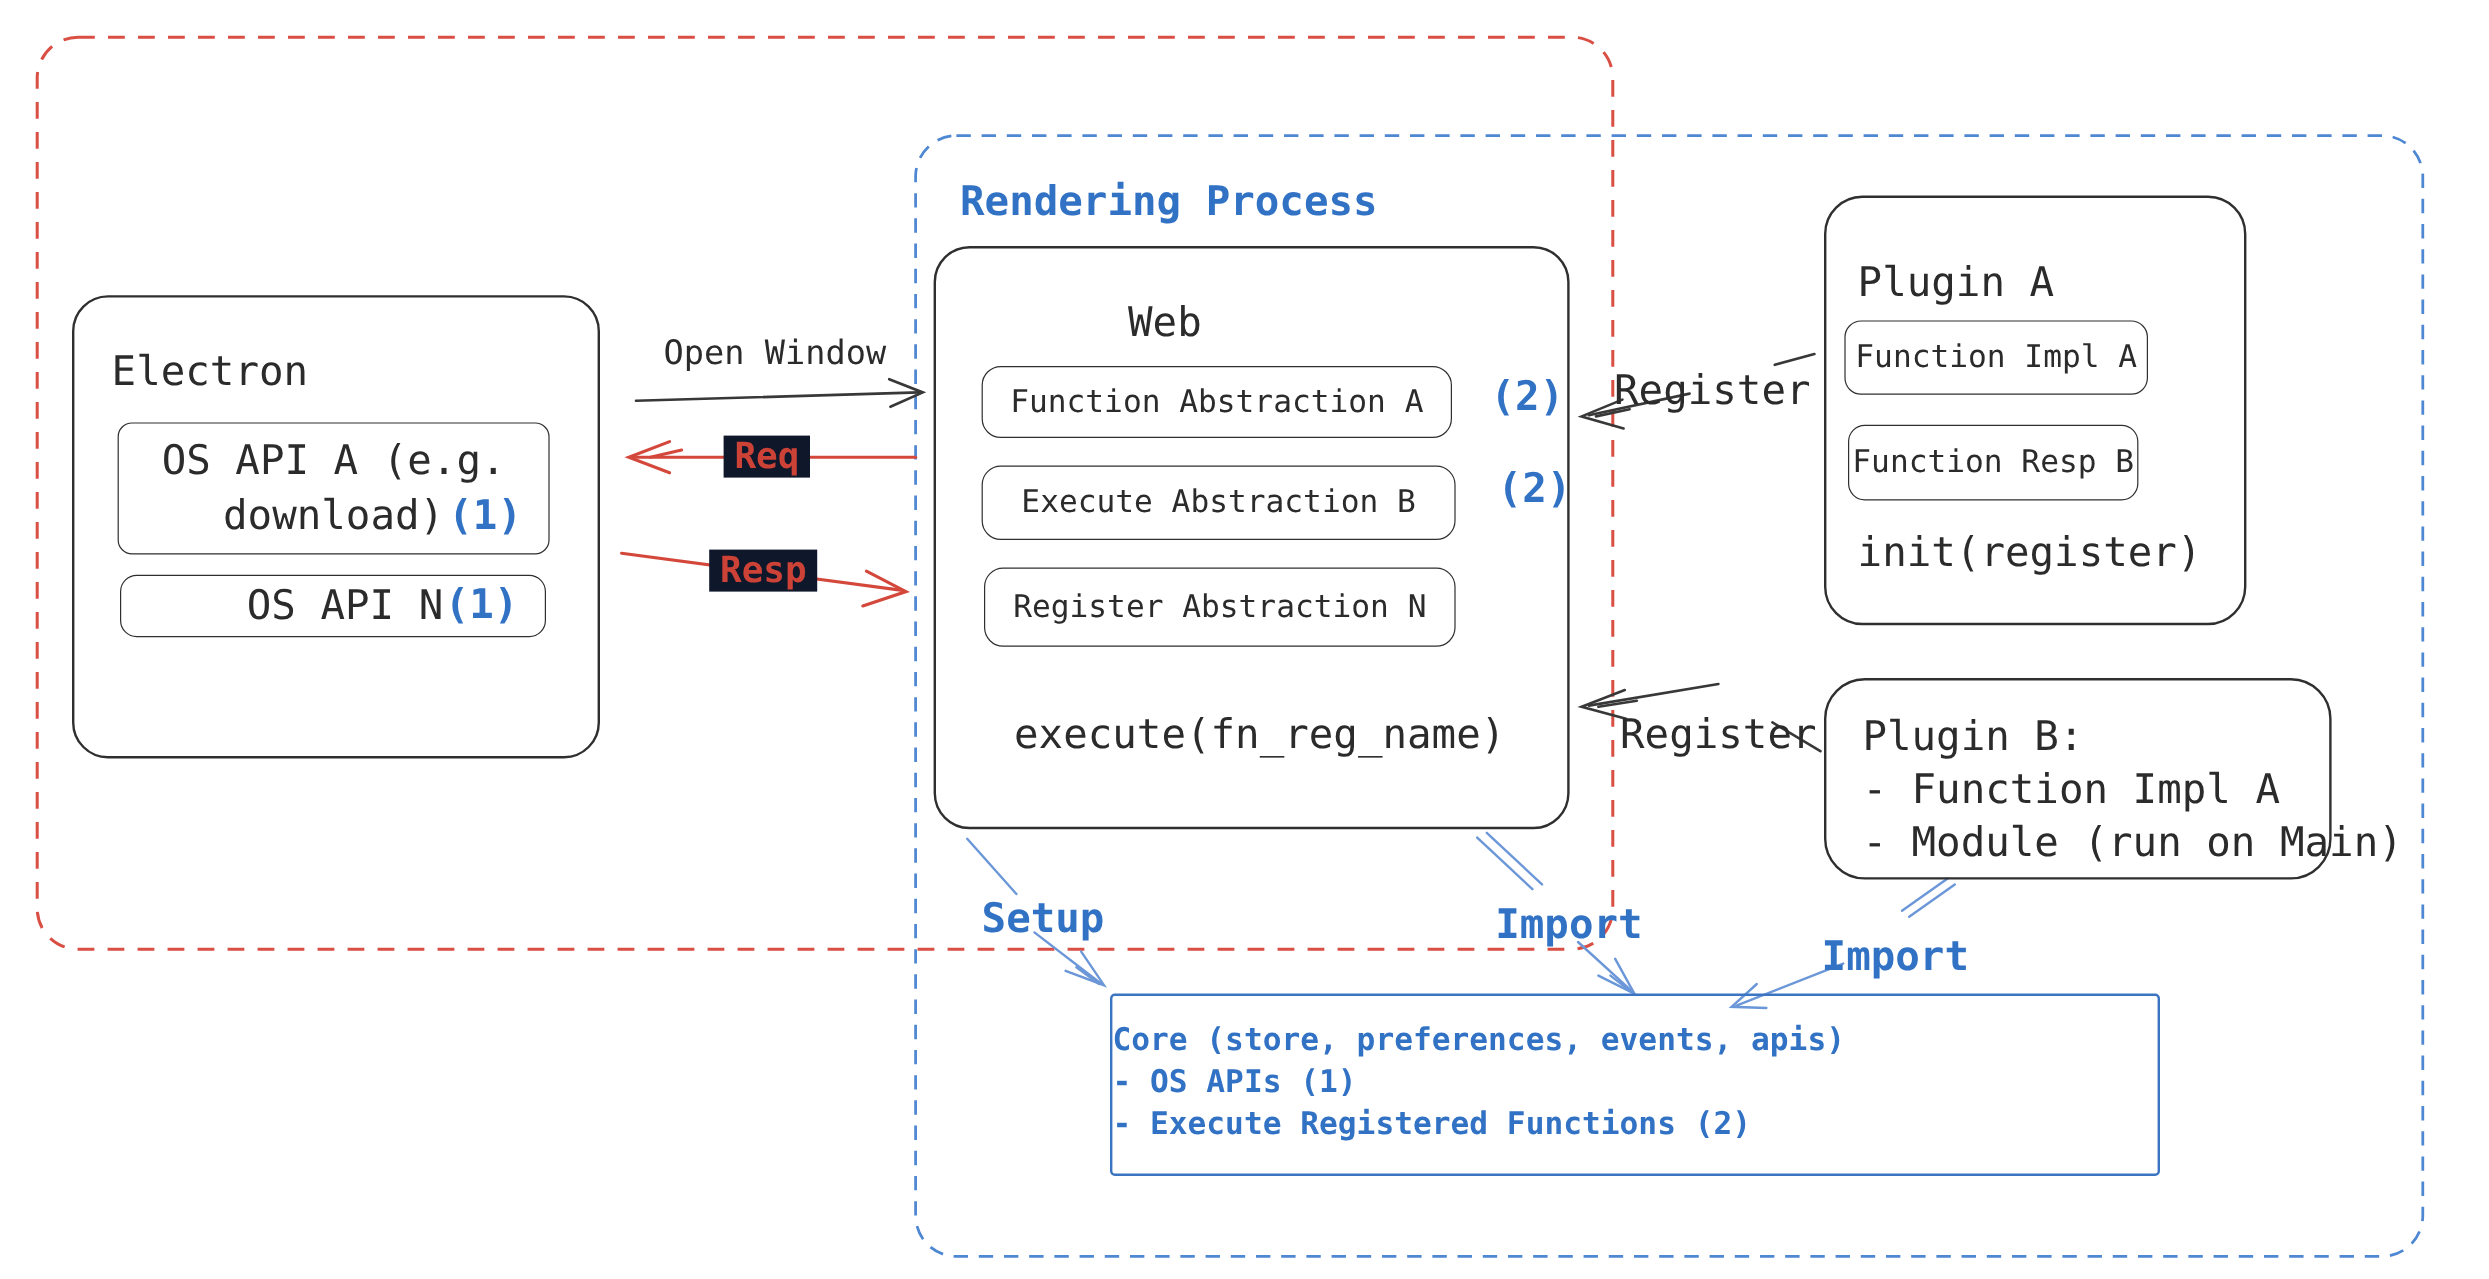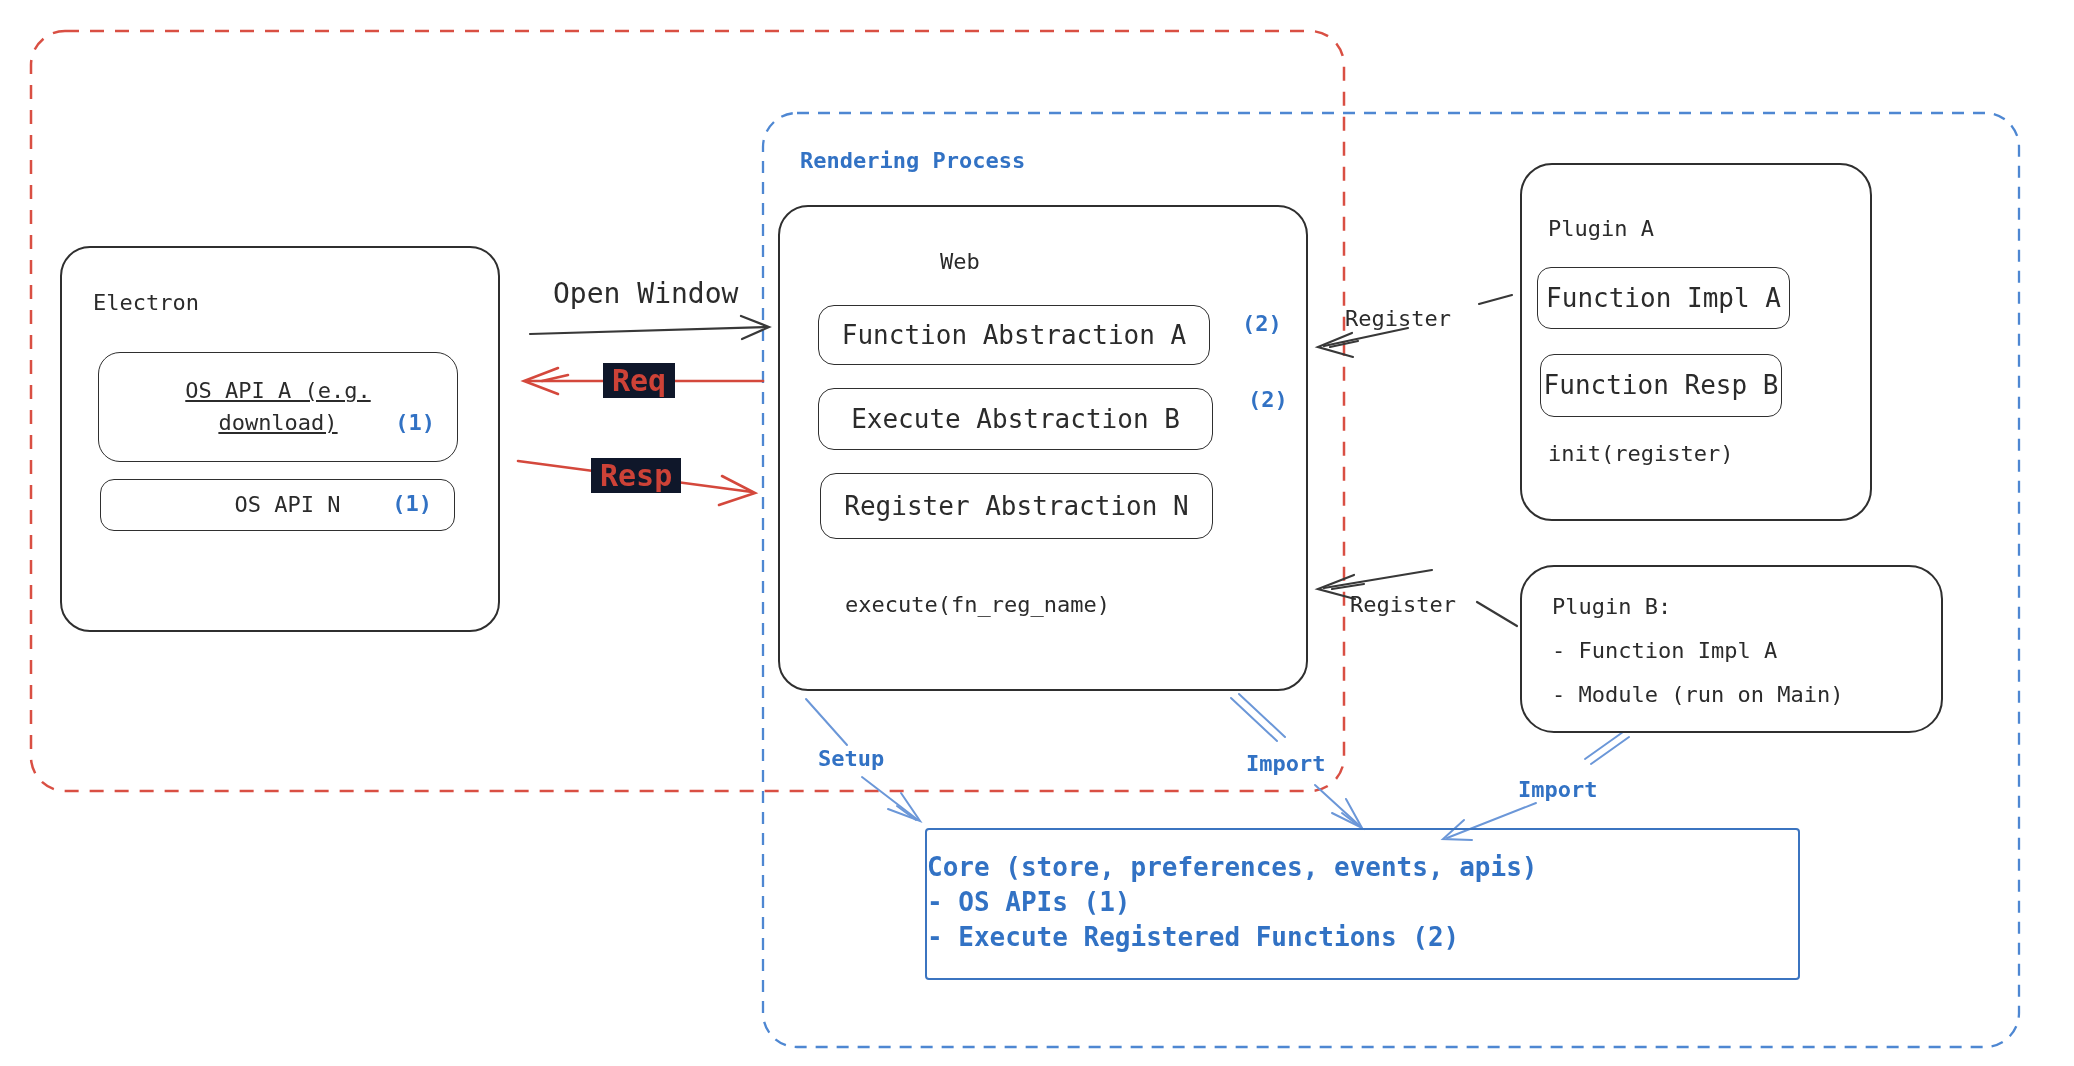--- a/index.html
+++ b/index.html
@@ -22,21 +22,21 @@
     background:#ffffff;box-sizing:border-box;
     display:flex;align-items:center;justify-content:center;
   }
   .corebox{
     position:absolute;border:2.5px solid #3b74c0;border-radius:4px;
     box-sizing:border-box;
   }
   .linebg{background:#0f172a;padding:0 9px;}
   svg.layer{position:absolute;left:0;top:0;pointer-events:none;}
   .f26{font-size:26px;}
-  .f27{font-size:22px;}
+  .f27{font-size:34px;}
   .f28{font-size:28px;}
   .f30{font-size:30px;}
 </style>
 </head>
 <body>
 
 <div class="stage">
 
   <svg class="layer" width="2074" height="1066" viewBox="0 0 2074 1066">
 
@@ -88,21 +88,21 @@
       <path d="M1536 803 L1447 838"></path>
       <path d="M1464 820 L1443 839 L1472 840"></path>
     </g>
   </svg>
 
   <div class="abs label blue bold f27" style="left:800px;top:148px;">Rendering Process</div>
 
   <div class="box" style="left:60px;top:246px;width:440px;height:386px;border-radius:30px;"></div>
   <div class="abs label f27" style="left:93px;top:290px;">Electron</div>
 
-  <div class="innerbox" style="left:98px;top:352px;width:360px;height:110px;border-radius:22px;text-decoration:underline;">
+  <div class="innerbox" style="left:98px;top:352px;width:360px;height:110px;border-radius:12px;">
     <div style="position:relative;width:100%;text-align:center;">
       <div class="label f27">OS API A (e.g.</div>
       <div class="label f27" style="margin-top:6px;">download)</div>
       <div class="abs label blue bold f27" style="right:22px;bottom:0px;">(1)</div>
     </div>
   </div>
 
   <div class="innerbox" style="left:100px;top:479px;width:355px;height:52px;border-radius:14px;padding-left:20px;">
     <div style="position:relative;width:100%;text-align:center;">
       <div class="label f27">OS API N</div>

